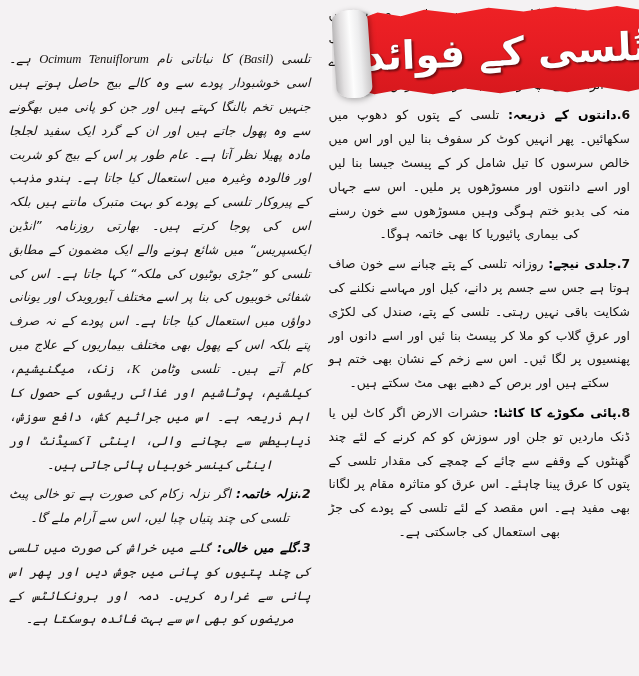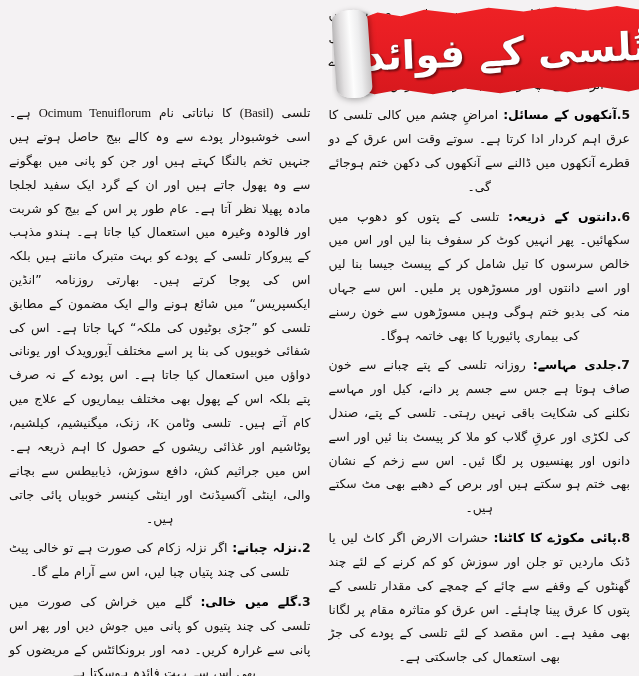--- a/index.html
+++ b/index.html
@@ -31,21 +31,21 @@
     width: 639px;
     height: 676px;
     display: flex;
     flex-direction: row-reverse; 
   }
   .col {
     width: 50%;
     box-sizing: border-box;
     padding: 4px 9px 2px 9px;
   }
-  .col-right { padding-top: 101px; }
+  .col-right { padding-top: 47px; font-style: italic; }
   .col-left  { padding-top: 2px; }
 
   
   p.para {
     margin: 0 0 6px 0;
     direction: rtl;
     text-align: justify;
     text-align-last: center;
     font-size: 12.4px;
     line-height: 1.92;
@@ -149,35 +149,34 @@
 
 <div id="page">
 
   <div class="columns">
 
     <div class="col col-right">
 
       <p class="para"><span>تلسی </span><span class="latin">(Basil)</span><span> کا نباتاتی نام </span><span class="latin">Ocimum Tenuiflorum</span><span> ہے۔ اسی خوشبودار پودے سے وہ کالے بیج حاصل ہوتے ہیں جنہیں تخم بالنگا کہتے ہیں اور جن کو پانی میں بھگونے سے وہ پھول جاتے ہیں اور ان کے گرد ایک سفید لجلجا مادہ پھیلا نظر آتا ہے۔ عام طور پر اس کے بیج کو شربت اور فالودہ وغیرہ میں استعمال کیا جاتا ہے۔ ہندو مذہب کے پیروکار تلسی کے پودے کو بہت متبرک مانتے ہیں بلکہ اس کی پوجا کرتے ہیں۔ بھارتی روزنامہ ”انڈین ایکسپریس“ میں شائع ہونے والے ایک مضمون کے مطابق تلسی کو ”جڑی بوٹیوں کی ملکہ“ کہا جاتا ہے۔ اس کی شفائی خوبیوں کی بنا پر اسے مختلف آیورویدک اور یونانی دواؤں میں استعمال کیا جاتا ہے۔ اس پودے کے نہ صرف پتے بلکہ اس کے پھول بھی مختلف بیماریوں کے علاج میں کام آتے ہیں۔ تلسی وٹامن </span><span class="latin">K</span><span>، زنک، میگنیشیم، کیلشیم، پوٹاشیم اور غذائی ریشوں کے حصول کا اہم ذریعہ ہے۔ اس میں جراثیم کش، دافع سوزش، ذیابیطس سے بچانے والی، اینٹی آکسیڈنٹ اور اینٹی کینسر خوبیاں پائی جاتی ہیں۔</span></p>
 
 
-      <p class="para"><span class="num">2.</span><span class="hd">نزلہ چبانے:</span><span> اگر نزلہ زکام کی صورت ہے تو خالی پیٹ تلسی کی چند پتیاں چبا لیں، اس سے آرام ملے گا۔</span></p>
+      <p class="para"><span class="num">2.</span><span class="hd">نزلہ خاتمہ:</span><span> اگر نزلہ زکام کی صورت ہے تو خالی پیٹ تلسی کی چند پتیاں چبا لیں، اس سے آرام ملے گا۔</span></p>
 
       <p class="para"><span class="num">3.</span><span class="hd">گلے میں خالی:</span><span> گلے میں خراش کی صورت میں تلسی کی چند پتیوں کو پانی میں جوش دیں اور پھر اس پانی سے غرارہ کریں۔ دمہ اور برونکائٹس کے مریضوں کو بھی اس سے بہت فائدہ ہوسکتا ہے۔</span></p>
 
     </div>
 
     <div class="col col-left">
 
       <p class="para">میں درد کی شکایت ہوجاتی ہے۔ ایسی صورت میں تلسی کے پتوں اور صندل کی لکڑی کو پیس کر اس کی لیپ تیار کریں اور اسے پیشانی پر لگائیں۔ اس کے ٹھنڈے اثرات سے آپ کو بہت جلد آرام محسوس ہوگا۔</p>
 
-      <p class="para"><span class="num">5.</span><span class="hd">آنکھوں کے مسائل:</span><span> امراضِ چشم میں کالی تلسی کا عرق اہم کردار ادا کرتا ہے۔ سوتے وقت اس عرق کے دو قطرے آنکھوں میں ڈالنے سے آنکھوں کی دکھن ختم ہوجائے گی۔</span></p>
 
       <p class="para"><span class="num">6.</span><span class="hd">دانتوں کے ذریعہ:</span><span> تلسی کے پتوں کو دھوپ میں سکھائیں۔ پھر انہیں کوٹ کر سفوف بنا لیں اور اس میں خالص سرسوں کا تیل شامل کر کے پیسٹ جیسا بنا لیں اور اسے دانتوں اور مسوڑھوں پر ملیں۔ اس سے جہاں منہ کی بدبو ختم ہوگی وہیں مسوڑھوں سے خون رسنے کی بیماری پائیوریا کا بھی خاتمہ ہوگا۔</span></p>
 
-      <p class="para"><span class="num">7.</span><span class="hd">جلدی مہاسے:</span><span> روزانہ تلسی کے پتے چبانے سے خون صاف ہوتا ہے جس سے جسم پر دانے، کیل اور مہاسے نکلنے کی شکایت باقی نہیں رہتی۔ تلسی کے پتے، صندل کی لکڑی اور عرقِ گلاب کو ملا کر پیسٹ بنا ئیں اور اسے دانوں اور پھنسیوں پر لگا ئیں۔ اس سے زخم کے نشان بھی ختم ہو سکتے ہیں اور برص کے دھبے بھی مٹ سکتے ہیں۔</span></p>
+      <p class="para"><span class="num">7.</span><span class="hd">جلدی نیچے:</span><span> روزانہ تلسی کے پتے چبانے سے خون صاف ہوتا ہے جس سے جسم پر دانے، کیل اور مہاسے نکلنے کی شکایت باقی نہیں رہتی۔ تلسی کے پتے، صندل کی لکڑی اور عرقِ گلاب کو ملا کر پیسٹ بنا ئیں اور اسے دانوں اور پھنسیوں پر لگا ئیں۔ اس سے زخم کے نشان بھی ختم ہو سکتے ہیں اور برص کے دھبے بھی مٹ سکتے ہیں۔</span></p>
 
       <p class="para"><span class="num">8.</span><span class="hd">پائی مکوڑے کا کاٹنا:</span><span> حشرات الارض اگر کاٹ لیں یا ڈنک ماردیں تو جلن اور سوزش کو کم کرنے کے لئے چند گھنٹوں کے وقفے سے چائے کے چمچے کی مقدار تلسی کے پتوں کا عرق پینا چاہئے۔ اس عرق کو متاثرہ مقام پر لگانا بھی مفید ہے۔ اس مقصد کے لئے تلسی کے پودے کی جڑ بھی استعمال کی جاسکتی ہے۔</span></p>
 
       <p class="para"></p>
 
     </div>
   </div>
 
   <div id="banner">
     <div class="red"></div>

